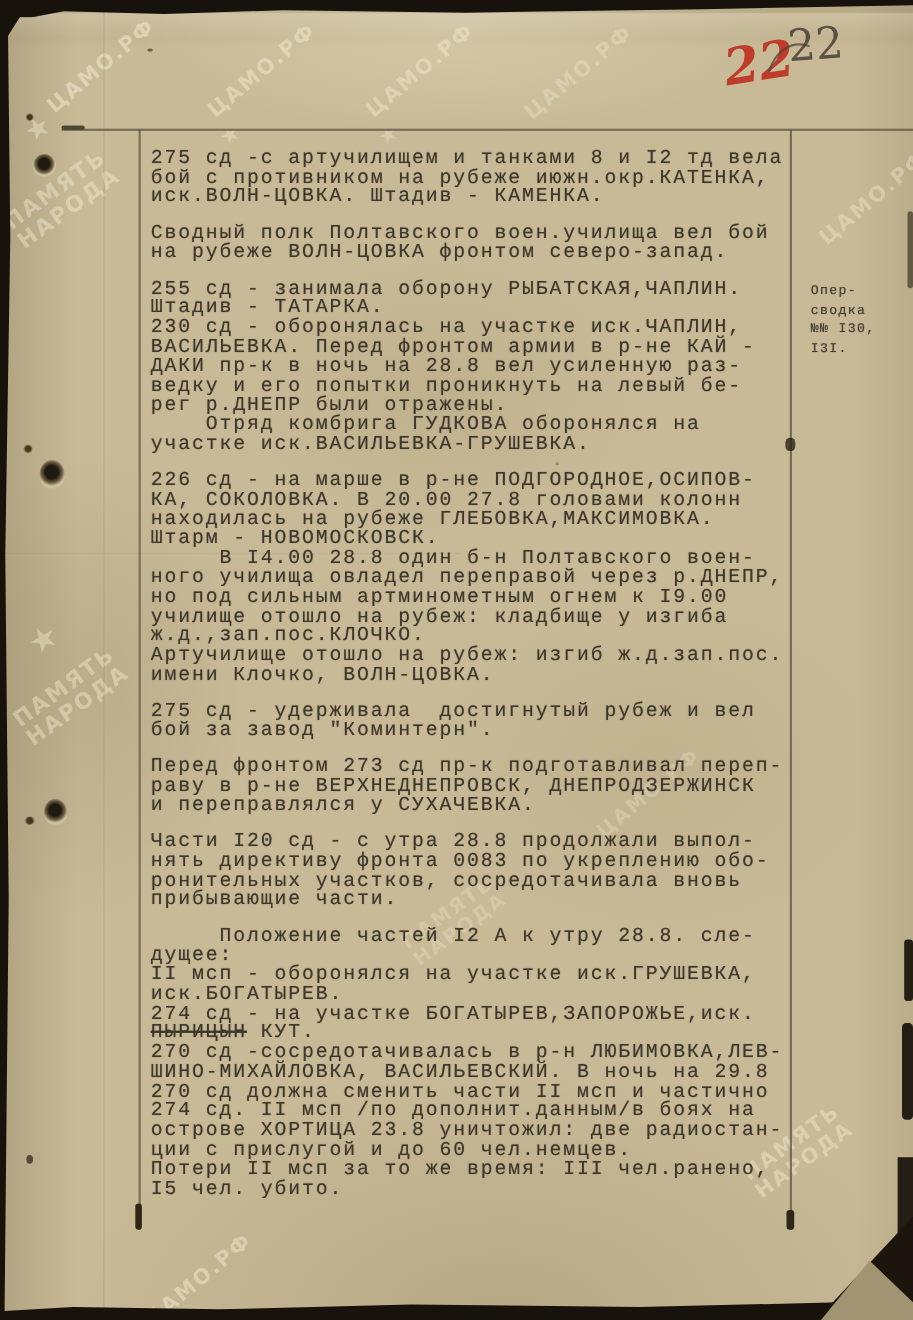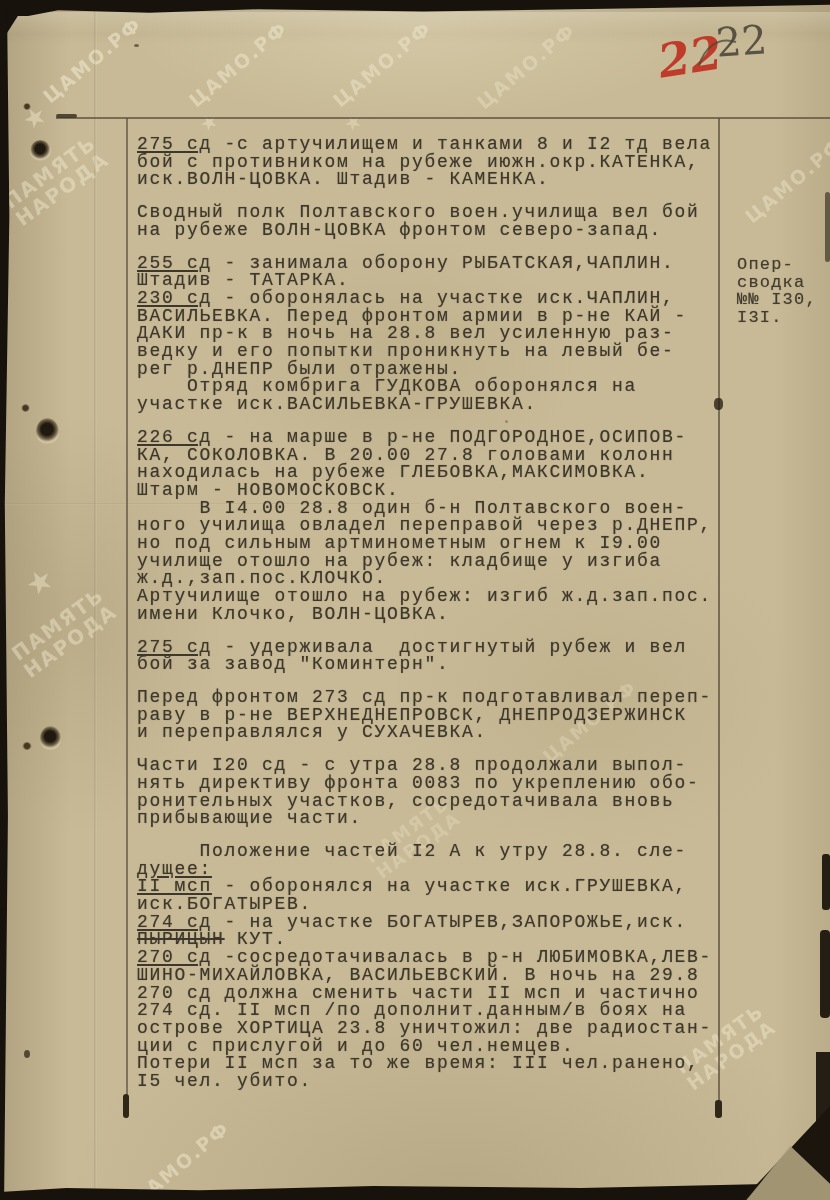--- a/index.html
+++ b/index.html
@@ -15,24 +15,24 @@
       linear-gradient(180deg, rgba(70,55,30,.14), rgba(70,55,30,0) 45px),
       #c8ba96;
     font-family:"Liberation Mono","DejaVu Sans Mono",monospace;}
   .wm{position:absolute;font-family:"DejaVu Sans",sans-serif;font-weight:700;
       color:rgba(246,239,214,.9);transform-origin:left top;white-space:pre;
       text-align:center;letter-spacing:2px;line-height:1.05;pointer-events:none;}
   .doc-text{position:absolute;left:137px;top:136px;width:600px;
       font-size:18px;line-height:17.7px;letter-spacing:1.7px;color:#3e382c;
       text-shadow:0 0 1px rgba(62,56,45,.55);white-space:pre;}
   .para{margin:0;}
-  .u{text-decoration:underline;text-decoration-thickness:1.5px;text-underline-offset:2px;}
+  .u{text-decoration-thickness:1.5px;text-underline-offset:2px;}
   .st{text-decoration:line-through;text-decoration-thickness:1.5px;}
   .b{font-weight:normal;}
-  .margin-note{position:absolute;left:737px;top:256px;font-size:17px;line-height:17.6px;
+  .margin-note{position:absolute;left:737px;top:256px;font-size:12px;line-height:17.6px;
       letter-spacing:1.2px;color:#433c2f;text-shadow:0 0 1px rgba(62,56,45,.5);white-space:pre;}
   .rule{position:absolute;background:#574c3a;}
   .rule-h{left:56px;top:117px;width:774px;height:1.6px;opacity:.7;}
   .rule-h-dash{left:56px;top:114px;width:21px;height:4px;background:#3b3226;opacity:.85;border-radius:2px;}
   .rule-v-left{left:126px;top:118px;width:1.8px;height:1000px;opacity:.65;}
   .rule-v-right{left:718px;top:118px;width:1.8px;height:1000px;opacity:.7;}
   .rule-blob{position:absolute;background:#2f2717;border-radius:3px;}
   .handnum{position:absolute;font-family:"DejaVu Serif",serif;}
   .handnum.red{left:658px;top:30px;font-size:46px;font-style:italic;font-weight:700;
       color:#bf3b2a;transform:rotate(-9deg);}

